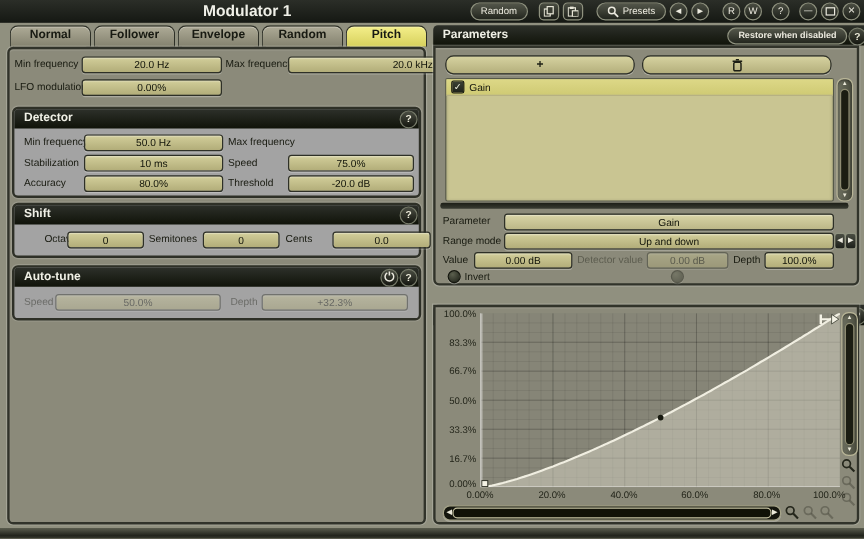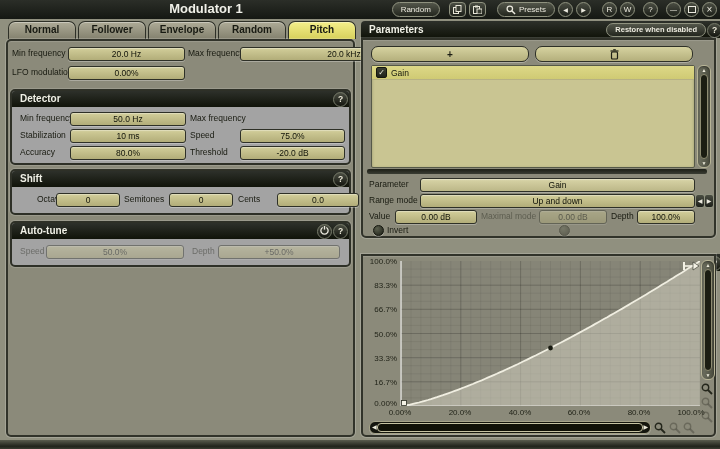--- a/index.html
+++ b/index.html
@@ -164,21 +164,21 @@
             <path d="M3 1.6 A4 4 0 1 0 7 1.6" fill="none" stroke="#eceadf" stroke-width="1.4"></path>
             <line x1="5" y1="0" x2="5" y2="4" stroke="#eceadf" stroke-width="1.4"></line>
           </svg>
       </span>
       <span class="hbtn" style="right:1px;">?</span>
     </div>
     <div class="dis">
       <div class="lbl" style="left:8px;top:22px;">Speed</div>
       <div class="field" style="left:34px;top:22px;width:136px;">50.0%</div>
       <div class="lbl" style="left:180px;top:22px;">Depth</div>
-      <div class="field" style="left:206px;top:22px;width:120px;">+50.0%</div>
+      <div class="field" style="left:206px;top:22px;width:120px;">+32.3%</div>
     </div>
   </div>
 </div>
 
 <div class="abs dhead" style="left:361px;top:21px;width:355px;height:17px;border-radius:4px 4px 0 0;line-height:17px;">
   <span>Parameters</span>
   <span class="pill" style="position:absolute;right:18px;top:2px;font-size:7.5px;height:12px;line-height:12px;">
       <span>Restore when disabled</span>
     </span>
   <span class="hbtn" style="right:2px;top:2px;">?</span>
@@ -215,21 +215,21 @@
   <div class="field" style="left:57px;top:154px;width:273px;">Up and down</div>
   <span class="rbtn" style="position:absolute;left:332px;top:154px;width:8px;height:12px;border-radius:3px;">
       <span class="tri">◀</span>
     </span>
   <span class="rbtn" style="position:absolute;left:341px;top:154px;width:8px;height:12px;border-radius:3px;">
       <span class="tri">▶</span>
     </span>
 
   <div class="lbl" style="left:6px;top:170px;">Value</div>
   <div class="field" style="left:32px;top:170px;width:80px;">0.00 dB</div>
-  <div class="lbl dis" style="left:118px;top:170px;">Maximal mode</div>
+  <div class="lbl dis" style="left:118px;top:170px;">Detector value</div>
   <div class="field dis" style="left:176px;top:170px;width:66px;">0.00 dB</div>
   <div class="lbl" style="left:248px;top:170px;">Depth</div>
   <div class="field" style="left:274px;top:170px;width:56px;">100.0%</div>
 
   <span class="radio" style="position:absolute;left:10px;top:185px;"></span>
   <div class="lbl" style="left:24px;top:184px;">Invert</div>
   <span class="radio dis" style="position:absolute;left:196px;top:185px;"></span>
 </div>
 
 <div class="abs dhead" style="left:361px;top:237px;width:355px;height:17px;border-radius:4px 4px 0 0;line-height:17px;">

